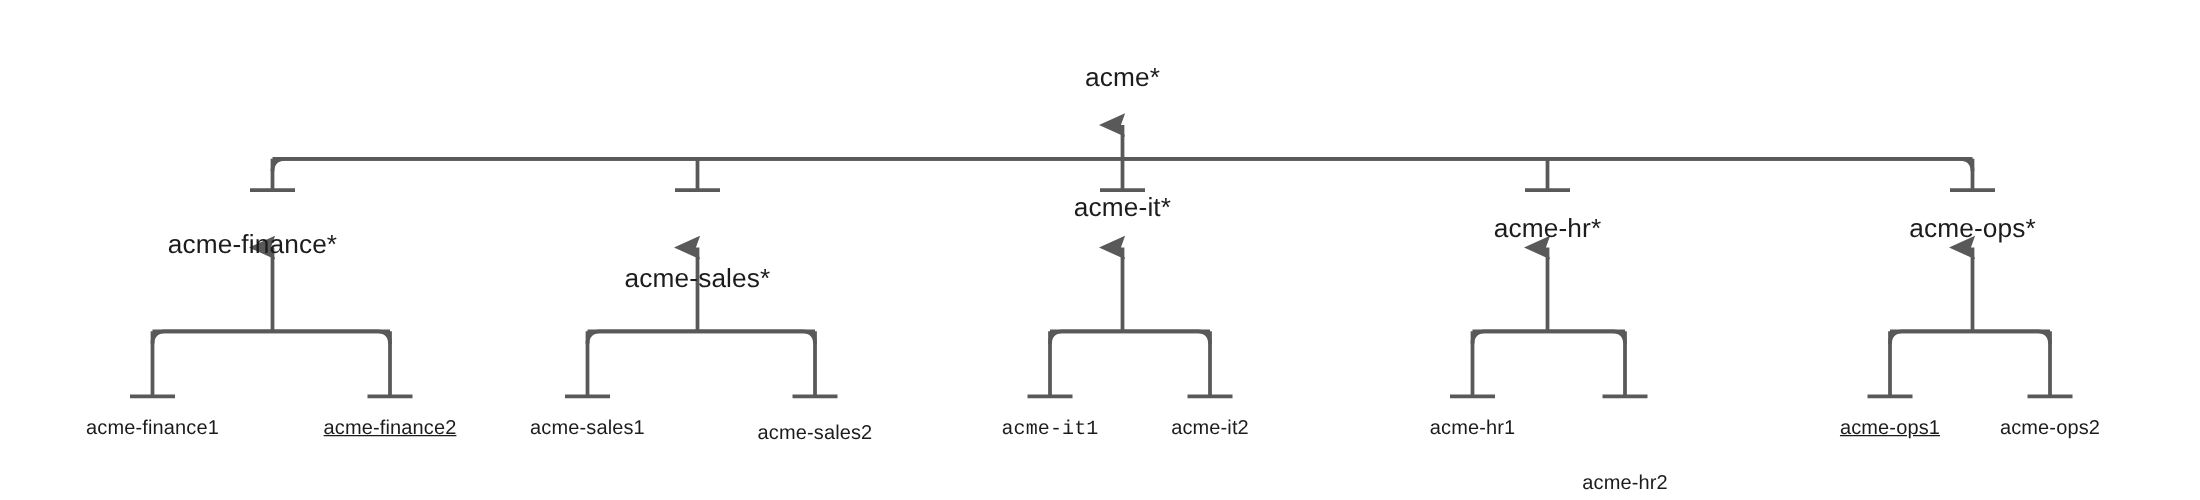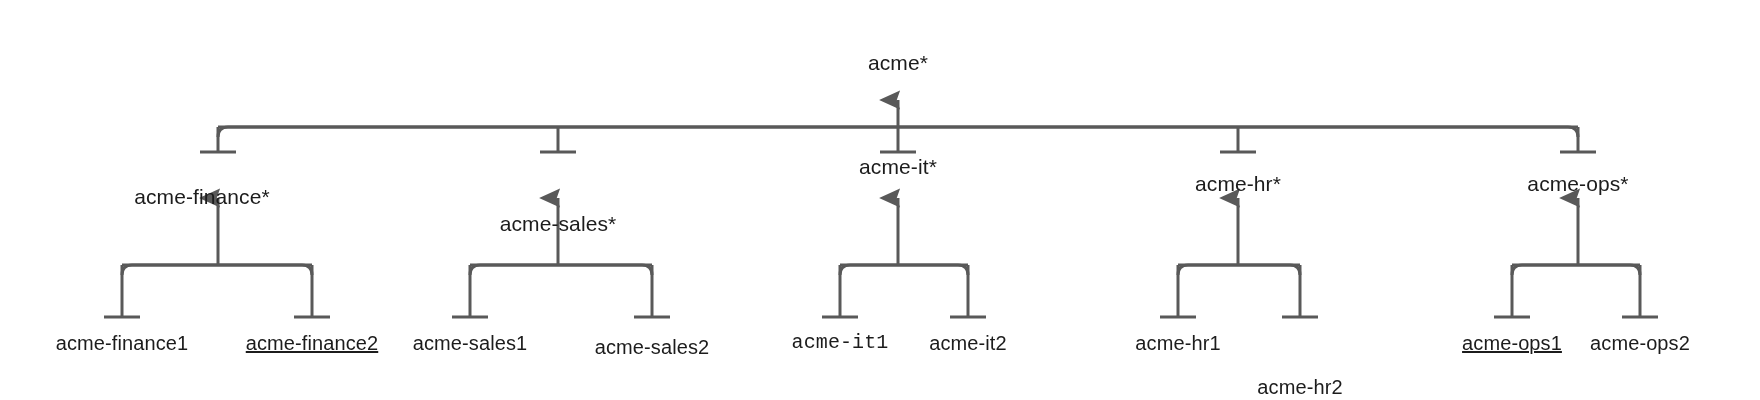--- a/index.html
+++ b/index.html
@@ -34,21 +34,21 @@
     font-family: "Liberation Sans", sans-serif;
     font-size: 21px;
     font-weight: 400;
     letter-spacing: 0.1px;
     line-height: 1;
     text-align: center;
     user-select: none;
   }
   .node-label.root-label   { font-size: 21px; }
   .node-label.branch-label { font-size: 21px; }
-  .node-label.leaf-label   { font-size: 20px; }
+  .node-label.leaf-label   { font-size: 16px; }
 </style>
 </head>
 <body>
 
 <div id="diagram-root">
 
   <svg id="tree-svg" viewBox="0 0 1760 400" xmlns="http://www.w3.org/2000/svg">
     <defs>
       <marker id="uparrow" viewBox="0 0 10 10" refX="5" refY="9" markerWidth="7" markerHeight="7" orient="auto-start-reverse">
         <path d="M 5 0 L 9.5 10 L 5 8.4 L 0.5 10 Z" fill="#595959"></path>

